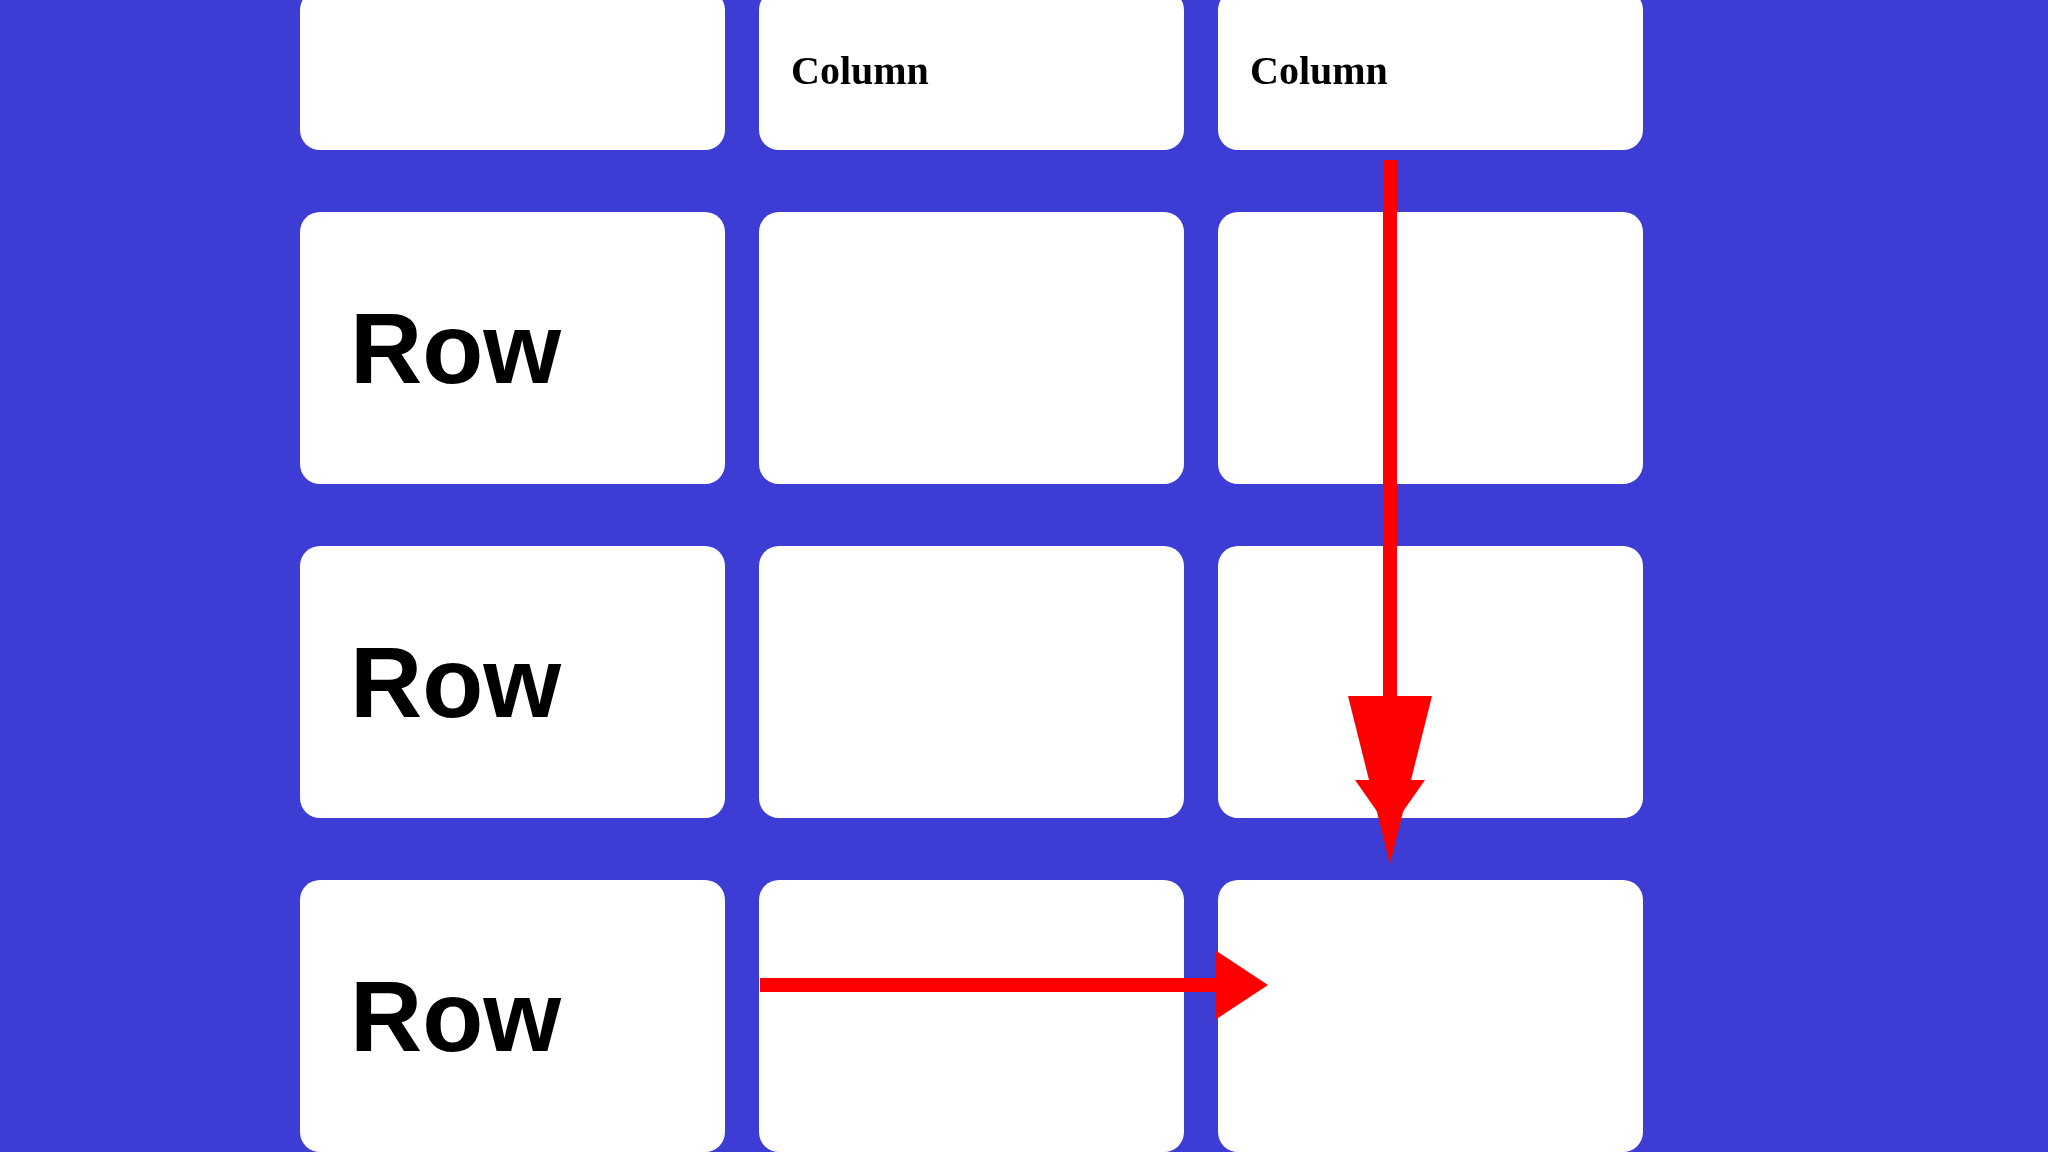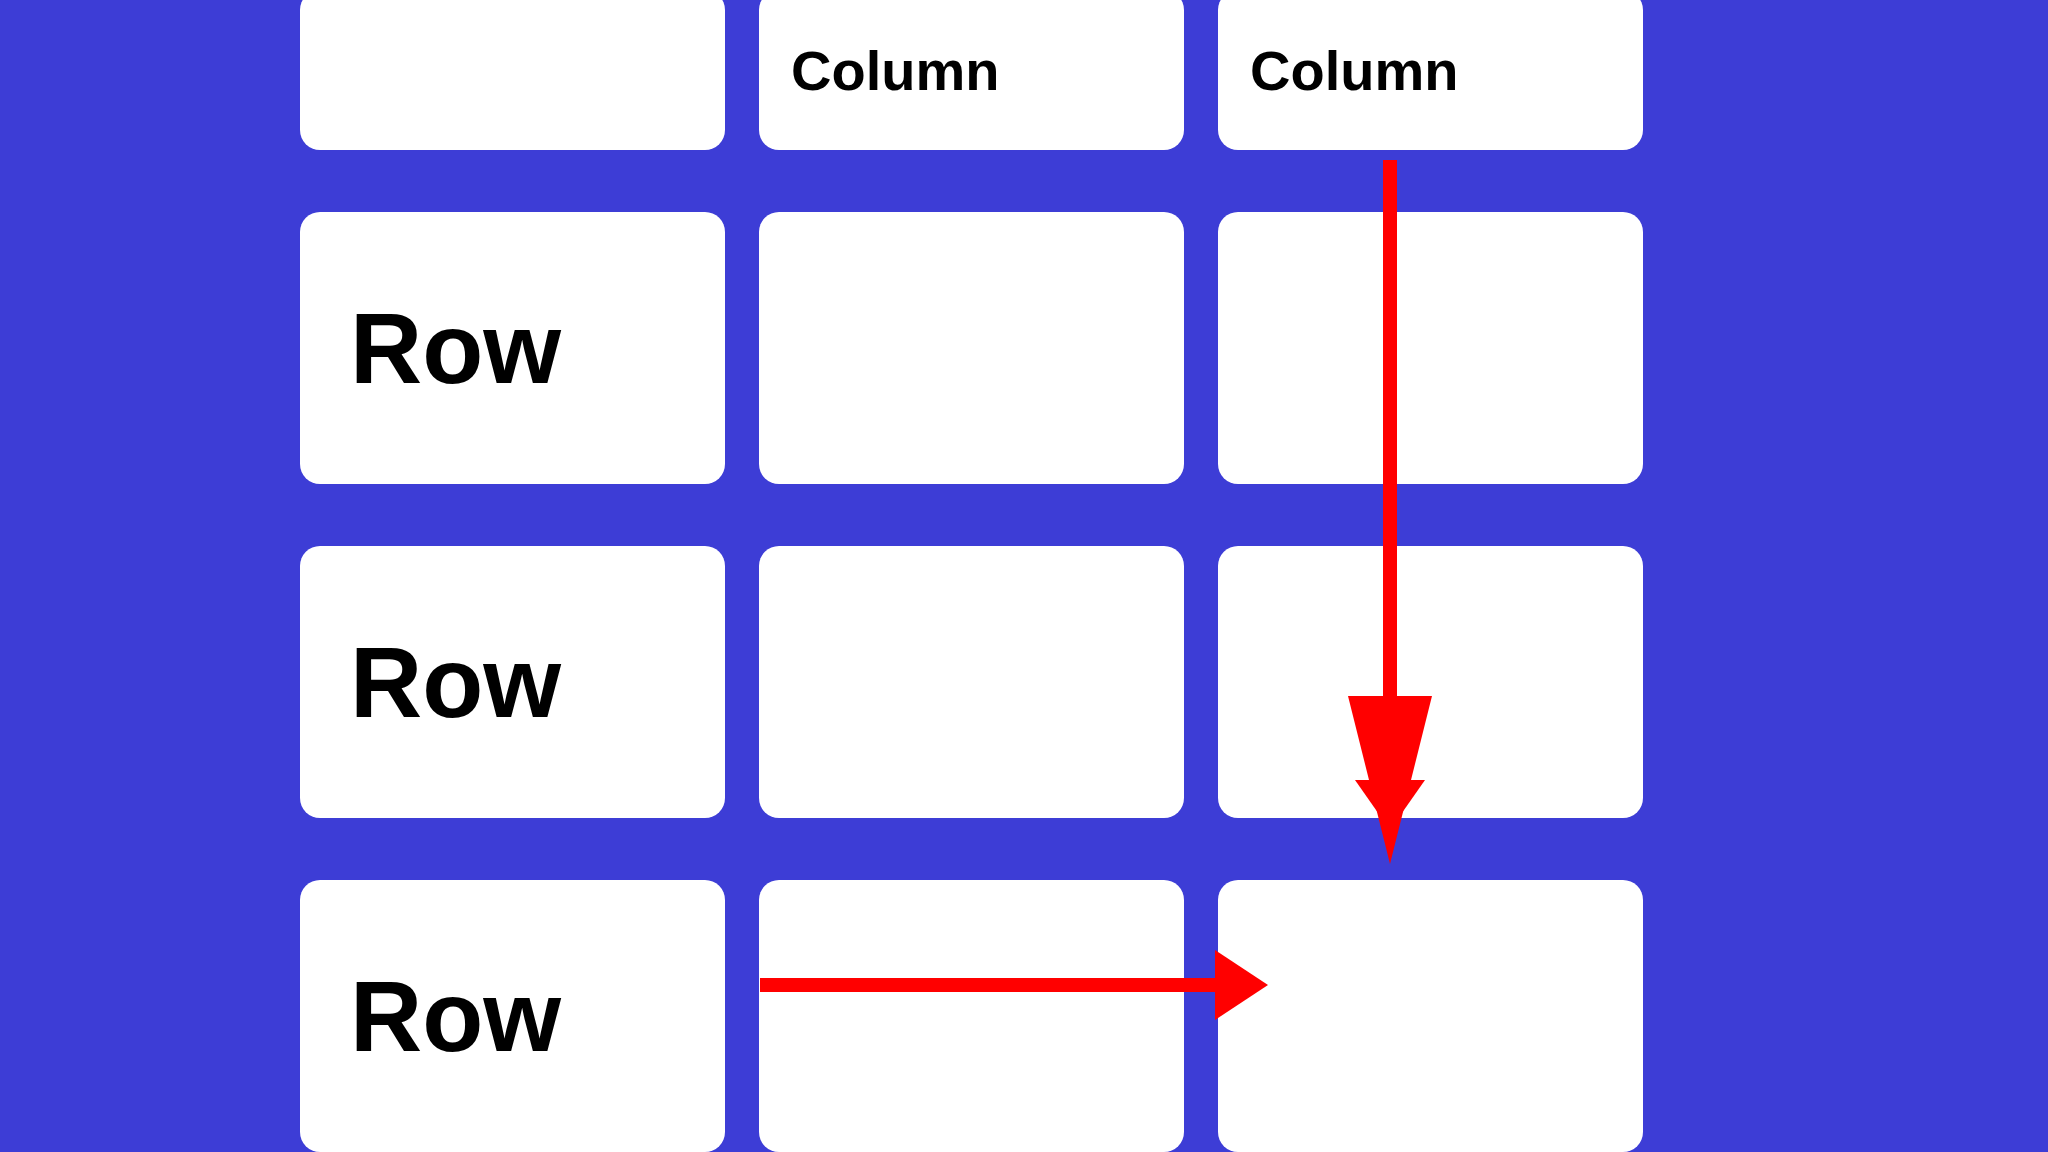--- a/index.html
+++ b/index.html
@@ -48,22 +48,23 @@
     }
     .header-empty {
       background: #ffffff;
       border-radius: 20px;
     }
     .row-label {
       font-size: 100px;
       font-weight: 900;
     }
     .col-label {
-      font-size: 56px;
+      font-size: 40px;
       font-weight: 900;
+      font-family: Liberation Serif, serif;
     }
     .arrow-svg {
       position: absolute;
       top: 0;
       left: 0;
       width: 2048px;
       height: 1152px;
       pointer-events: none;
     }
   </style>

